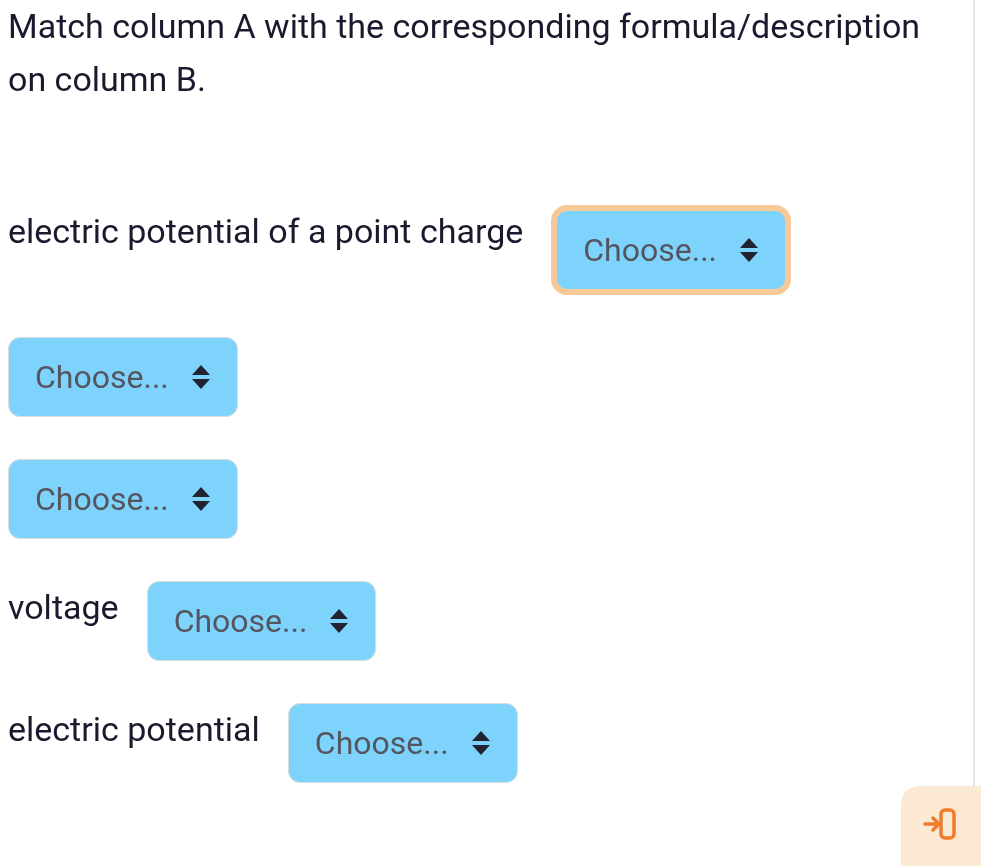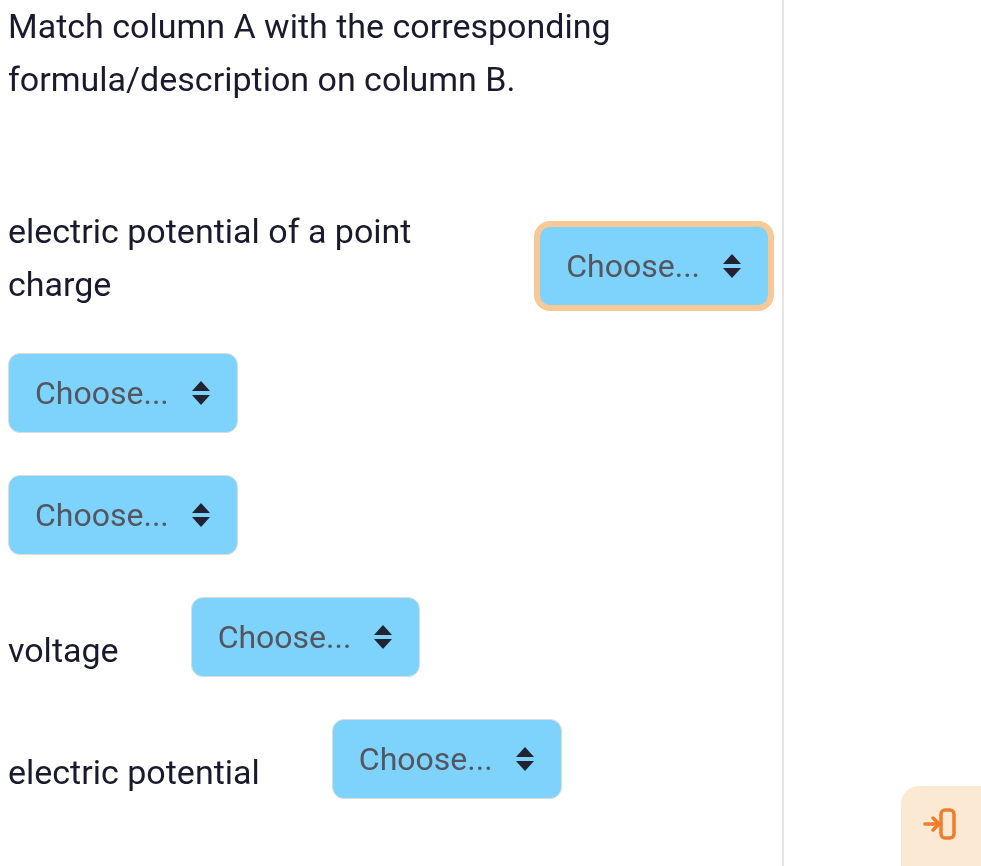--- a/index.html
+++ b/index.html
@@ -12,38 +12,37 @@
       font-family: -apple-system, BlinkMacSystemFont, 'Segoe UI', Roboto, Helvetica, Arial, sans-serif;
       background: #ffffff;
       width: 981px;
       height: 866px;
       position: relative;
       overflow: hidden;
     }
     
     .content-area {
       padding: 0 8px 0 8px;
-      width: 784px;
+      width: 975px;
       border-right: 2px solid #e5e5e5;
       height: 866px;
     }
     
     .question-prompt {
       font-size: 34px;
       color: #1a1a2e;
       line-height: 1.55;
       font-weight: 400;
       margin-bottom: 100px;
     }
     
     .match-row {
       display: flex;
-      align-items: flex-end;
+      align-items: flex-start;
       margin-bottom: 42px;
-      gap: 44px;
     }
     
     .match-label {
       font-size: 34px;
       color: #1a1a2e;
       line-height: 1.55;
       font-weight: 400;
       margin-right: 28px;
     }
     

